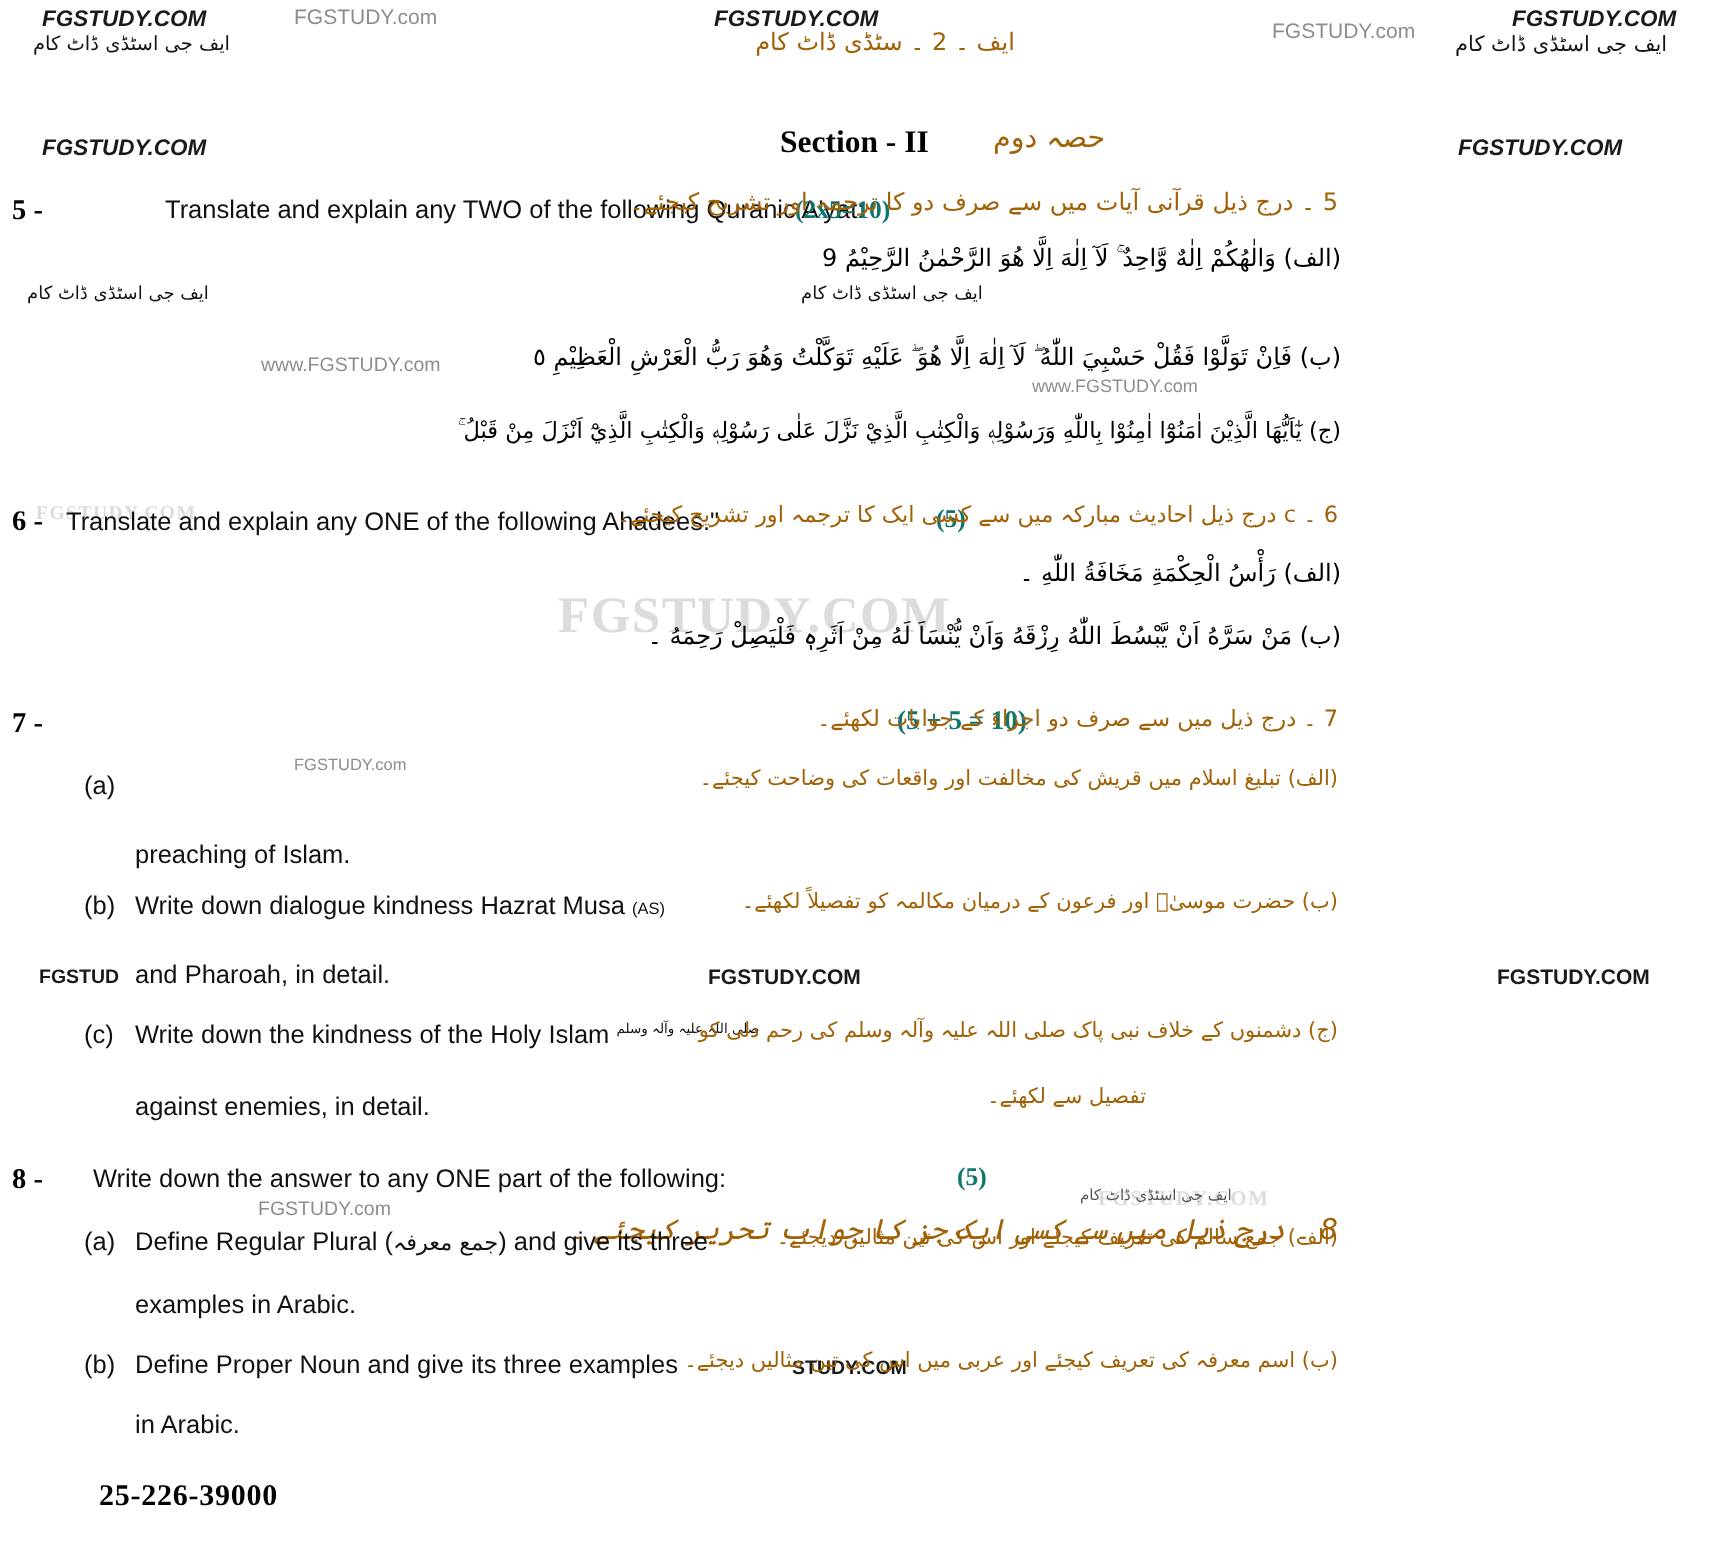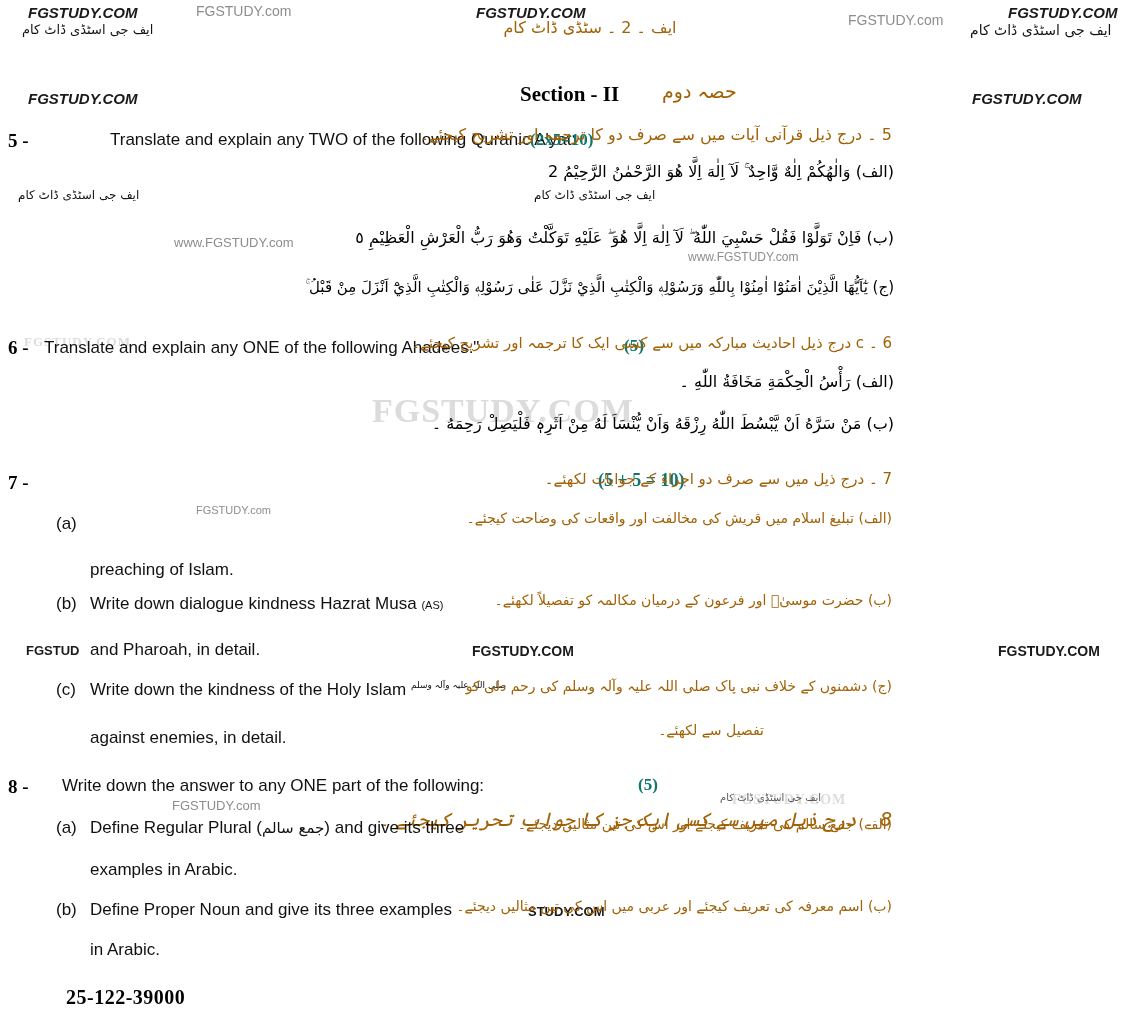--- a/index.html
+++ b/index.html
@@ -169,21 +169,21 @@
   <div class="marks" style="left:492px; top:130px; font-size:17px;">(2x5=10)</div>
 
   <div class="urdu" style="right:22px; top:125px; font-size:16px;margin-left:33px;">
     <span>5</span>
     <span> ۔ </span>
     <span>درج ذیل قرآنی آیات میں سے صرف دو کا ترجمہ اور تشریح کیجئے۔</span>
   </div>
 
   <div class="arabic" style="right:20px; top:162px; font-size:16px;">
     <span>(الف)</span>
-    <span>وَالٰهُكُمْ اِلٰهٌ وَّاحِدٌ ۚ لَآ اِلٰهَ اِلَّا هُوَ الرَّحْمٰنُ الرَّحِيْمُ 2</span>
+    <span>وَالٰهُكُمْ اِلٰهٌ وَّاحِدٌ ۚ لَآ اِلٰهَ اِلَّا هُوَ الرَّحْمٰنُ الرَّحِيْمُ 9</span>
   </div>
   <div class="wm-urdu" style="left:18px; top:188px; font-size:12px;">ایف جی اسٹڈی ڈاٹ کام</div>
   <div class="wm-urdu" style="left:534px; top:188px; font-size:12px;">ایف جی اسٹڈی ڈاٹ کام</div>
 
   <div class="arabic" style="right:20px; top:228px; font-size:16px;">
     <span>(ب)</span>
     <span>فَاِنْ تَوَلَّوْا فَقُلْ حَسْبِيَ اللّٰهُ ۖ لَآ اِلٰهَ اِلَّا هُوَ ۖ عَلَيْهِ تَوَكَّلْتُ وَهُوَ رَبُّ الْعَرْشِ الْعَظِيْمِ ٥</span>
   </div>
   <div class="wm-plain" style="left:174px; top:235px; font-size:13px;">www.FGSTUDY.com</div>
   <div class="wm-plain" style="left:688px; top:250px; font-size:12px;">www.FGSTUDY.com</div>
@@ -276,32 +276,32 @@
 
   <div class="urdu" style="right:22px; top:808px; font-size:19px;font-style:italic;">
     <span>8</span>
     <span> ۔ </span>
     <span>درج ذیل میں سے کسی ایک جز کا جواب تحریر کیجئے ۔</span>
   </div>
   <div class="wm-urdu" style="left:720px; top:792px; font-size:10px; color:#555;">ایف جی اسٹڈی ڈاٹ کام</div>
 
   <div class="eng" style="left:56px; top:818px; font-size:17px;">(a)</div>
   <div class="eng" style="left:90px; top:818px; font-size:17px;">
-    <span>Define Regular Plural (</span><span class="inline-urdu">جمع سالم</span><span>) and give its three</span>
+    <span>Define Regular Plural (</span><span class="inline-urdu">جمع معرفہ</span><span>) and give its three</span>
   </div>
   <div class="eng" style="left:90px; top:860px; font-size:17px;">examples in Arabic.</div>
   <div class="urdu" style="right:22px; top:816px; font-size:14px;">
     <span>(الف)</span>
     <span>جمع سالم کی تعریف کیجئے اور اس کی تین مثالیں دیجئے۔</span>
   </div>
 
   <div class="eng" style="left:56px; top:900px; font-size:17px;">(b)</div>
   <div class="eng" style="left:90px; top:900px; font-size:17px;">Define Proper Noun and give its three examples</div>
   <div class="wm" style="left:528px; top:904px; font-size:13px; font-style:normal;">STUDY.COM</div>
   <div class="eng" style="left:90px; top:940px; font-size:17px;">in Arabic.</div>
   <div class="urdu" style="right:22px; top:898px; font-size:14px;">
     <span>(ب)</span>
     <span>اسم معرفہ کی تعریف کیجئے اور عربی میں اس کی تین مثالیں دیجئے۔</span>
   </div>
 
-  <div class="footer-code" style="left:66px; top:986px;">25-122-39000</div>
+  <div class="footer-code" style="left:66px; top:986px;">25-226-39000</div>
 
 </div>
 
 </body></html>

